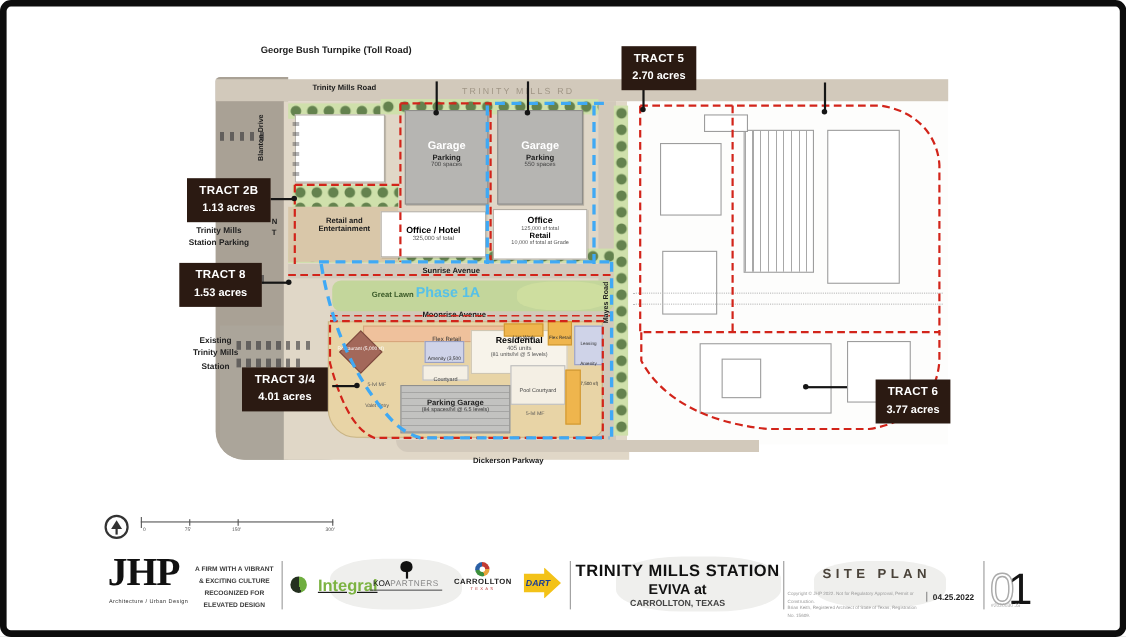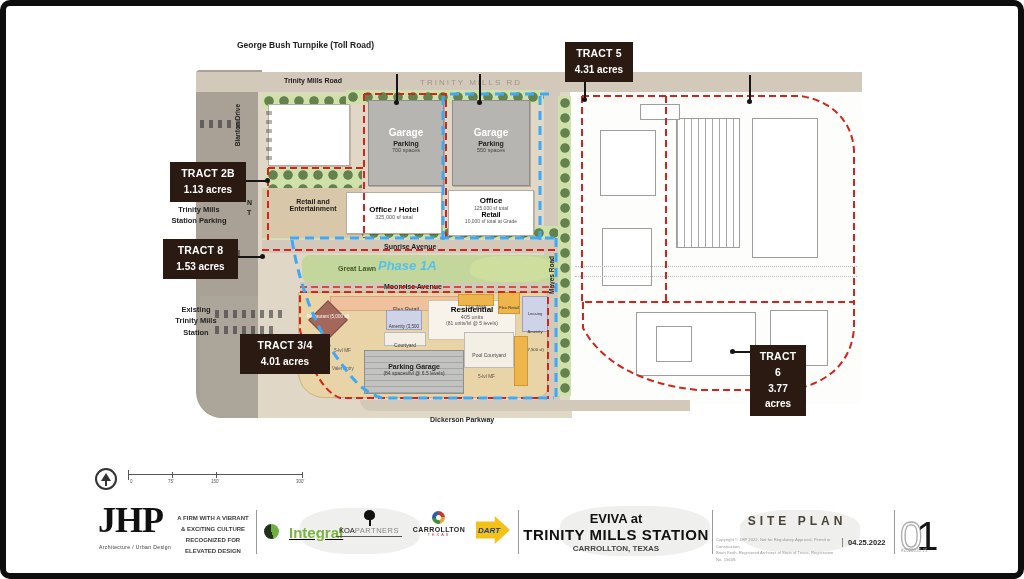--- a/index.html
+++ b/index.html
@@ -88,21 +88,21 @@
     <div style="font-size:8px;font-weight:700;">Office / Hotel</div>
     <div style="font-size:5.5px;color:#555;">325,000 sf total</div>
   </div>
 
   <div class="abs road" style="left:262px;top:240px;width:300px;height:13px;z-index:2;"></div>
   <div class="abs maplabel" style="left:384px;top:243px;font-size:7px;font-weight:700;z-index:6;">Sunrise Avenue</div>
 
   <div class="abs" style="left:302px;top:255px;width:256px;height:28px;background:#c3d69b;border-radius:8px;z-index:3;"></div>
   <div class="abs" style="left:470px;top:256px;width:84px;height:26px;background:#cede9f;border-radius:40%;z-index:3;"></div>
   <div class="abs" style="left:338px;top:265px;font-size:7px;font-weight:700;color:#3a5a28;z-index:6;white-space:nowrap;">Great Lawn</div>
-  <div class="abs" style="left:378px;top:258px;font-size:13px;font-weight:700;color:#56c1e8;z-index:6;white-space:nowrap;font-style:italic;">Phase 1A</div>
+  <div class="abs" style="left:378px;top:258px;font-size:13px;font-weight:700;color:#56c1e8;z-index:6;white-space:nowrap;">Phase 1A</div>
 
   <div class="abs road" style="left:300px;top:282px;width:262px;height:10px;z-index:2;"></div>
   <div class="abs maplabel" style="left:384px;top:283px;font-size:7px;font-weight:700;z-index:6;">Moonrise Avenue</div>
 
   <div class="abs" style="left:298px;top:292px;width:250px;height:106px;background:#e8d4a6;border:1px solid #c9b483;border-radius:0 0 10px 26px;z-index:3;"></div>
   <div class="abs" style="left:330px;top:296px;width:152px;height:15px;background:#efc19c;border:1px solid #d8a67c;z-index:4;text-align:center;">
     <span style="font-size:5.5px;color:#333;">Flex Retail</span>
   </div>
   <div class="abs" style="left:314px;top:306px;width:28px;height:28px;background:#a3685a;border:1px solid #7d4a3e;transform:rotate(45deg);z-index:4;"></div>
   <div class="abs" style="left:306px;top:314px;width:44px;font-size:4.5px;color:#fff;text-align:center;z-index:5;white-space:normal;">Restaurant (5,000 sf)</div>
@@ -188,21 +188,21 @@
   </div>
 
   <div class="abs lead" style="left:396px;top:74px;width:2px;height:27px;"></div>
   <div class="abs dot" style="left:394px;top:100px;"></div>
 
   <div class="abs lead" style="left:479px;top:74px;width:2px;height:27px;"></div>
   <div class="abs dot" style="left:477px;top:100px;"></div>
 
   <div class="abs tract" style="left:565px;top:42px;width:68px;">
     <div class="tname">TRACT 5</div>
-      <div class="tacres">4.31 acres</div>
+      <div class="tacres">2.70 acres</div>
   </div>
   <div class="abs lead" style="left:584px;top:75px;width:2px;height:23px;"></div>
   <div class="abs dot" style="left:582px;top:97px;"></div>
 
   <div class="abs lead" style="left:749px;top:75px;width:2px;height:25px;"></div>
   <div class="abs dot" style="left:747px;top:99px;"></div>
 
   <div class="abs tract" style="left:170px;top:162px;width:76px;">
     <div class="tname">TRACT 2B</div>
       <div class="tacres">1.13 acres</div>
@@ -210,28 +210,28 @@
   <div class="abs lead" style="left:246px;top:180px;width:20px;height:2px;"></div>
   <div class="abs dot" style="left:265px;top:178px;"></div>
 
   <div class="abs tract" style="left:163px;top:239px;width:75px;">
     <div class="tname">TRACT 8</div>
       <div class="tacres">1.53 acres</div>
   </div>
   <div class="abs lead" style="left:238px;top:256px;width:24px;height:2px;"></div>
   <div class="abs dot" style="left:260px;top:254px;"></div>
 
-  <div class="abs tract" style="left:240px;top:334px;width:90px;">
+  <div class="abs tract" style="left:220px;top:334px;width:78px;">
     <div class="tname">TRACT 3/4</div>
       <div class="tacres">4.01 acres</div>
   </div>
   <div class="abs lead" style="left:302px;top:350px;width:22px;height:2px;"></div>
   <div class="abs dot" style="left:322px;top:348px;"></div>
 
-  <div class="abs tract" style="left:750px;top:345px;width:56px;">
+  <div class="abs tract" style="left:796px;top:345px;width:68px;">
     <div class="tname">TRACT 6</div>
       <div class="tacres">3.77 acres</div>
   </div>
   <div class="abs lead" style="left:733px;top:351px;width:37px;height:2px;"></div>
   <div class="abs dot" style="left:730px;top:349px;"></div>
 
   <div class="abs" style="left:95px;top:468px;width:22px;height:22px;border:2px solid #333;border-radius:50%;z-index:6;">
     <div style="position:absolute;left:4px;top:3px;width:0;height:0;border-left:5px solid transparent;border-right:5px solid transparent;border-bottom:8px solid #333;"></div>
     <div style="position:absolute;left:8px;top:9px;width:2px;height:7px;background:#333;"></div>
   </div>
@@ -284,22 +284,22 @@
   </div>
 
   <div class="abs" style="left:476px;top:516px;width:34px;height:28px;z-index:5;">
     <div style="position:absolute;inset:0;background:#f3c218;clip-path:polygon(0 20%,55% 20%,55% 0,100% 50%,55% 100%,55% 80%,0 80%);"></div>
     <div style="position:absolute;left:2px;top:10px;font-size:8px;font-style:italic;font-weight:800;color:#1b3e93;">DART</div>
   </div>
 
   <div class="abs divider" style="left:518px;top:510px;height:44px;z-index:5;"></div>
 
   <div class="abs" style="left:522px;top:511px;width:188px;z-index:5;text-align:center;color:#111;">
+    <div style="font-size:15px;font-weight:800;letter-spacing:.5px;white-space:nowrap;">TRINITY MILLS STATION</div>
     <div style="font-size:13px;font-weight:800;">EVIVA at</div>
-    <div style="font-size:15px;font-weight:800;letter-spacing:.5px;white-space:nowrap;">TRINITY MILLS STATION</div>
     <div style="font-size:8px;font-weight:600;color:#444;margin-top:1px;">CARROLLTON, TEXAS</div>
   </div>
 
   <div class="abs divider" style="left:712px;top:510px;height:44px;z-index:5;"></div>
 
   <div class="abs" style="left:722px;top:514px;width:150px;z-index:5;text-align:center;font-size:12px;font-weight:700;letter-spacing:4px;color:#494239;">SITE PLAN</div>
   <div class="abs" style="left:716px;top:537px;width:122px;z-index:5;font-size:4.2px;color:#999;line-height:1.6;">
     <div>Copyright © JHP 2022. Not for Regulatory Approval, Permit or Construction.</div>
     <div>Brian Keith, Registered Architect of State of Texas, Registration No. 15609.</div>
   </div>

